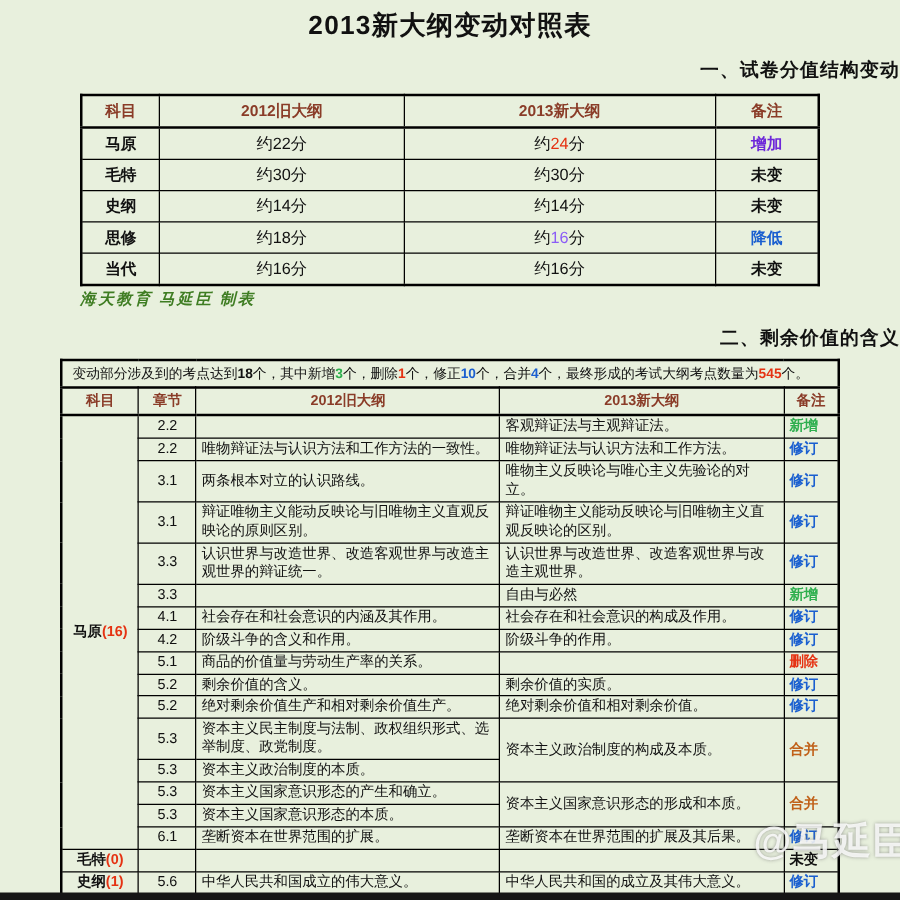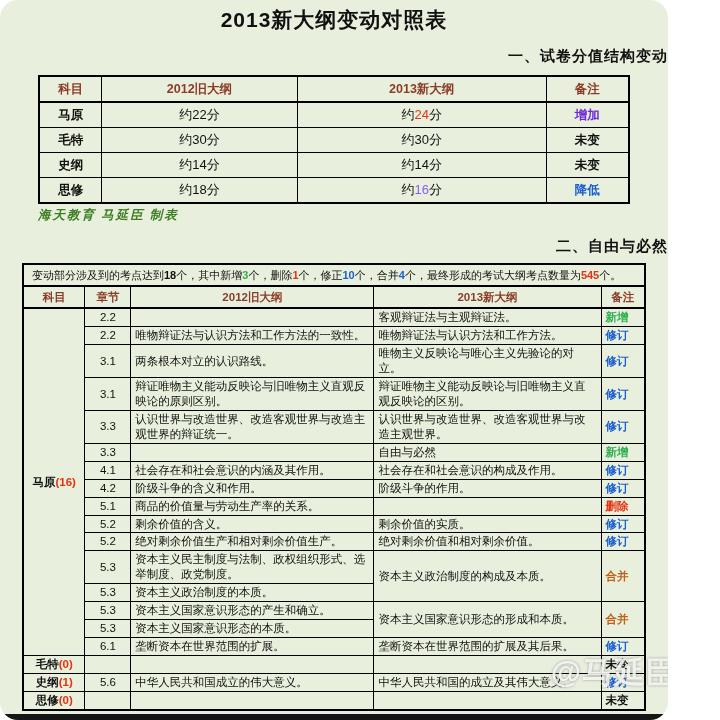--- a/index.html
+++ b/index.html
@@ -1,18 +1,18 @@
 <!DOCTYPE html>
 <html><head>
 <meta charset="utf-8">
 <style>
   html,body{margin:0;padding:0;}
   .page{
-    width:668px;height:720px;background:#e8f0dd;position:relative;overflow:hidden;
-    font-family:"Liberation Sans",sans-serif;color:#111;border-radius:18px;
+    width:720px;height:720px;background:#e8f0dd;position:relative;overflow:hidden;
+    font-family:"Liberation Sans",sans-serif;color:#111;
   }
   .title{text-align:center;font-size:21px;font-weight:bold;padding-top:6px;letter-spacing:1px;}
   .section-heading{text-align:right;font-size:15px;font-weight:bold;margin-top:13px;letter-spacing:1px;}
   table{border-collapse:collapse;margin:0 auto;border:2px solid #000;}
   .t1{width:592px;margin-top:9px;}
   .t1 th,.t1 td{border:1px solid #000;padding:2px 4px;font-size:13px;text-align:center;height:20px;}
   .t1 th{color:#8a3c28;font-size:12.5px;border-bottom:2px solid #000;}
   .t1 .subj{font-weight:bold;font-size:12.5px;}
   .t1 .remark{font-weight:bold;font-size:12.5px;}
   .t2{width:624px;margin-top:7px;}
@@ -82,28 +82,34 @@
           <td><span>约14分</span></td>
           <td><span>约14分</span></td>
           <td class="remark" style="color: rgb(17, 17, 17);">未变</td>
         </tr>
         <tr>
           <td class="subj">思修</td>
           <td><span>约18分</span></td>
           <td><span>约</span><span style="color: #8b5cf6;">16</span><span>分</span></td>
           <td class="remark" style="color: rgb(26, 95, 208);">降低</td>
         </tr>
+        <tr>
+          <td class="subj">当代</td>
+          <td><span>约16分</span></td>
+          <td><span>约16分</span></td>
+          <td class="remark" style="color: rgb(17, 17, 17);">未变</td>
+        </tr>
       </tbody>
   </table>
 
   <div class="credit-row-1">
     <span class="credit">海天教育 马延臣 制表</span>
   </div>
 
-  <div class="section-heading">二、自由与必然</div>
+  <div class="section-heading">二、剩余价值的含义</div>
 
   <table class="t2">
     <colgroup>
       <col style="width:62px">
         <col style="width:46px">
         <col style="width:244px">
         <col style="width:228px">
         <col style="width:44px">
     </colgroup>
     <thead>

